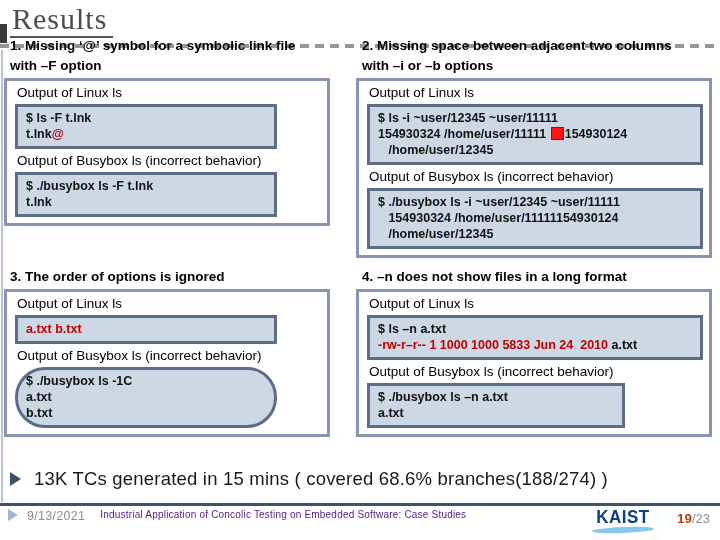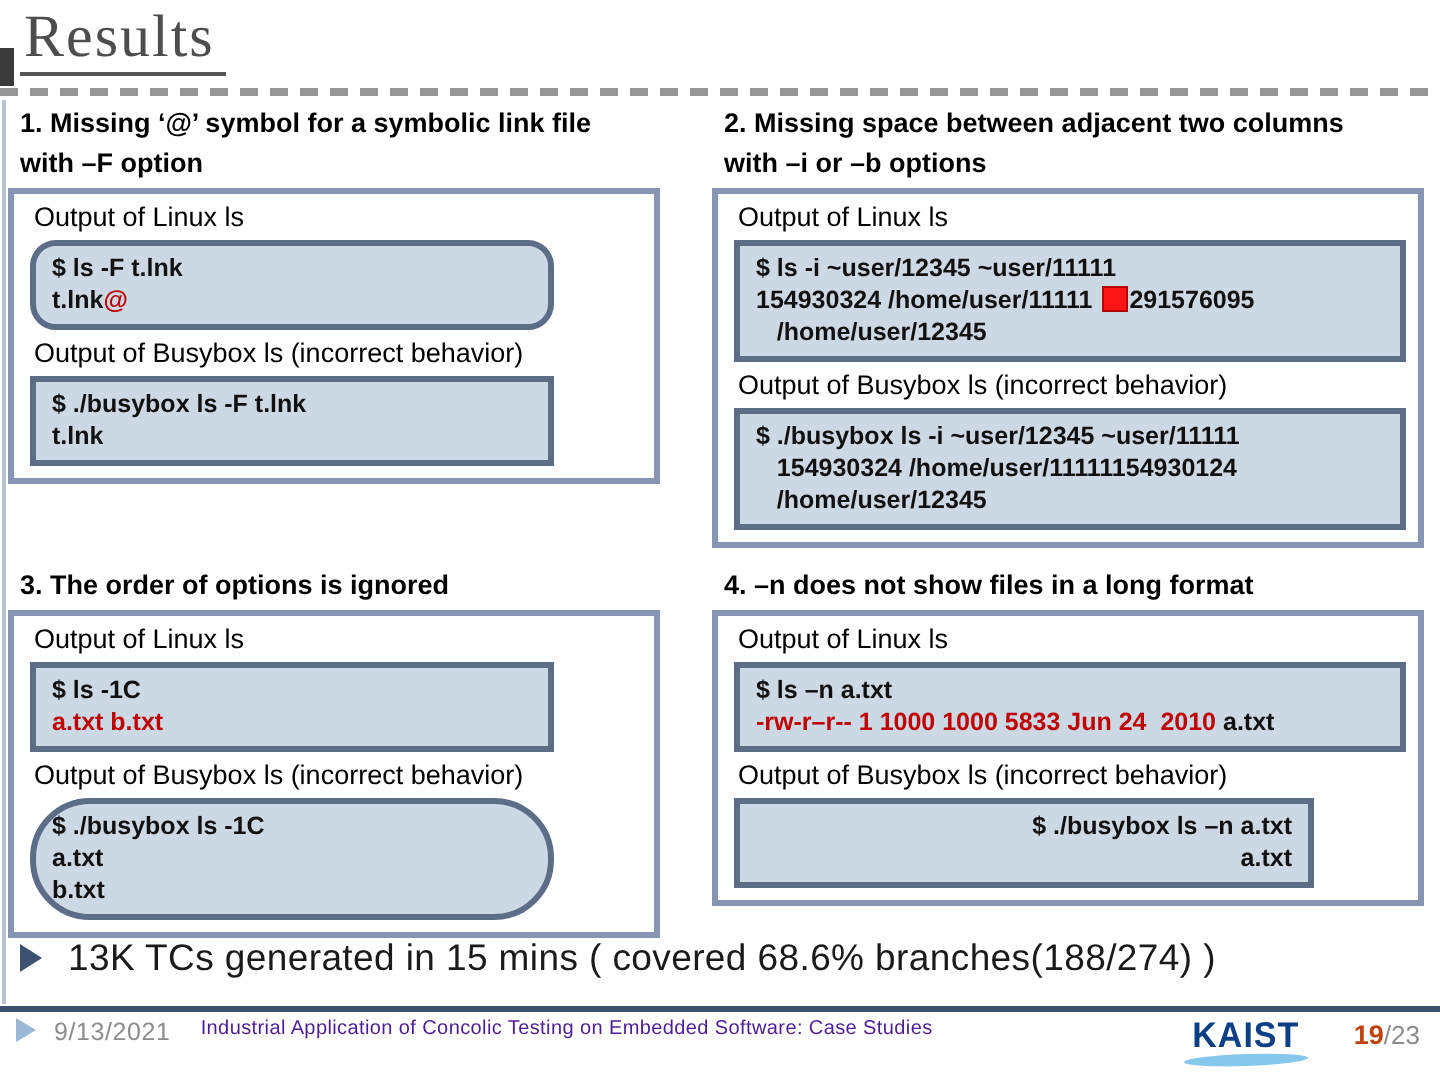--- a/index.html
+++ b/index.html
@@ -11,21 +11,21 @@
   .title-accent { position:absolute; left:0; top:24px; width:7px; height:19px; background:#3a3a3a; }
   .page-title { position:absolute; left:10px; top:2px; font-family:"Liberation Serif", serif;
     font-size:30px; font-weight:400; color:#4d4d4d; letter-spacing:1px;
     border-bottom:2px solid #555; padding:0 6px 0 2px; }
 
   .dashed-divider { position:absolute; left:0; top:44px; right:0; height:4px;
     background:repeating-linear-gradient(90deg,#969696 0 9px, transparent 9px 15px); }
 
   .left-edge-line { position:absolute; left:1px; top:50px; width:2px; height:452px; background:#b9c3d3; }
 
-  .grid { position:absolute; left:4px; top:50px; display:grid;
+  .grid { position:absolute; left:4px; top:34px; display:grid;
     grid-template-columns:326px 356px; column-gap:26px; row-gap:7px; }
 
   .q-heading { font-size:13.5px; font-weight:bold; color:#000; line-height:20px;
     padding:2px 0 2px 6px; }
   .row1 .q-heading { max-width:318px; min-height:44px; }
   .row2 .q-heading { min-height:24px; }
 
   .outer-box { border:3px solid #8794b2; background:#fff; padding:2px 6px 4px 6px; }
 
   .out-label { font-size:13.5px; color:#000; line-height:20px; padding-left:4px; }
@@ -67,74 +67,73 @@
   <div class="title-accent"></div>
   <div class="page-title">Results</div>
   <div class="dashed-divider"></div>
   <div class="left-edge-line"></div>
 
   <div class="grid" id="quadrants">
       <div class="quadrant row1">
         <div class="q-heading">1. Missing ‘@’ symbol for a symbolic link file with –F option</div>
         <div class="outer-box">
           <div class="out-label">Output of Linux ls</div>
-          <div class="code-box" style="width: 262px; border-radius: 13px;">
+          <div class="code-box" style="width: 262px;">
             <div class="code-line"><span>$ ls -F t.lnk</span></div>
             <div class="code-line"><span>t.lnk</span><span class="red">@</span></div>
           </div>
           <div class="out-label">Output of Busybox ls (incorrect behavior)</div>
           <div class="code-box" style="width: 262px;">
             <div class="code-line"><span>$ ./busybox ls -F t.lnk</span></div>
             <div class="code-line"><span>t.lnk</span></div>
           </div>
         </div>
       </div>
       <div class="quadrant row1">
         <div class="q-heading">2. Missing space between adjacent two columns with –i or –b options</div>
         <div class="outer-box">
           <div class="out-label">Output of Linux ls</div>
           <div class="code-box">
             <div class="code-line"><span>$ ls -i ~user/12345 ~user/11111</span></div>
-            <div class="code-line"><span>154930324 /home/user/11111 </span><span class="red-square"></span><span>291576095</span></div>
+            <div class="code-line"><span>154930324 /home/user/11111 </span><span class="red-square"></span><span>154930124</span></div>
             <div class="code-line"><span>   /home/user/12345</span></div>
           </div>
           <div class="out-label">Output of Busybox ls (incorrect behavior)</div>
           <div class="code-box">
             <div class="code-line"><span>$ ./busybox ls -i ~user/12345 ~user/11111</span></div>
             <div class="code-line"><span>   154930324 /home/user/11111154930124</span></div>
             <div class="code-line"><span>   /home/user/12345</span></div>
           </div>
         </div>
       </div>
       <div class="quadrant row2">
         <div class="q-heading">3. The order of options is ignored</div>
         <div class="outer-box">
           <div class="out-label">Output of Linux ls</div>
           <div class="code-box" style="width: 262px;">
-            <div class="code-line"><span>$ ls -1C</span></div>
             <div class="code-line"><span class="red">a.txt b.txt</span></div>
           </div>
           <div class="out-label">Output of Busybox ls (incorrect behavior)</div>
           <div class="code-box" style="width: 262px; border-radius: 30px;">
             <div class="code-line"><span>$ ./busybox ls -1C</span></div>
             <div class="code-line"><span>a.txt</span></div>
             <div class="code-line"><span>b.txt</span></div>
           </div>
         </div>
       </div>
       <div class="quadrant row2">
         <div class="q-heading">4. –n does not show files in a long format</div>
         <div class="outer-box">
           <div class="out-label">Output of Linux ls</div>
           <div class="code-box">
             <div class="code-line"><span>$ ls –n a.txt</span></div>
             <div class="code-line"><span class="red">-rw-r–r-- 1 1000 1000 5833 Jun 24  2010</span><span> a.txt</span></div>
           </div>
           <div class="out-label">Output of Busybox ls (incorrect behavior)</div>
-          <div class="code-box" style="width: 290px; text-align: right;">
+          <div class="code-box" style="width: 258px;">
             <div class="code-line"><span>$ ./busybox ls –n a.txt</span></div>
             <div class="code-line"><span>a.txt</span></div>
           </div>
         </div>
       </div>
     </div>
 
   <div class="summary-row">
     <span class="tri-lg"></span>
     <span class="summary-text">13K TCs  generated in 15 mins ( covered 68.6% branches(188/274) )</span>

